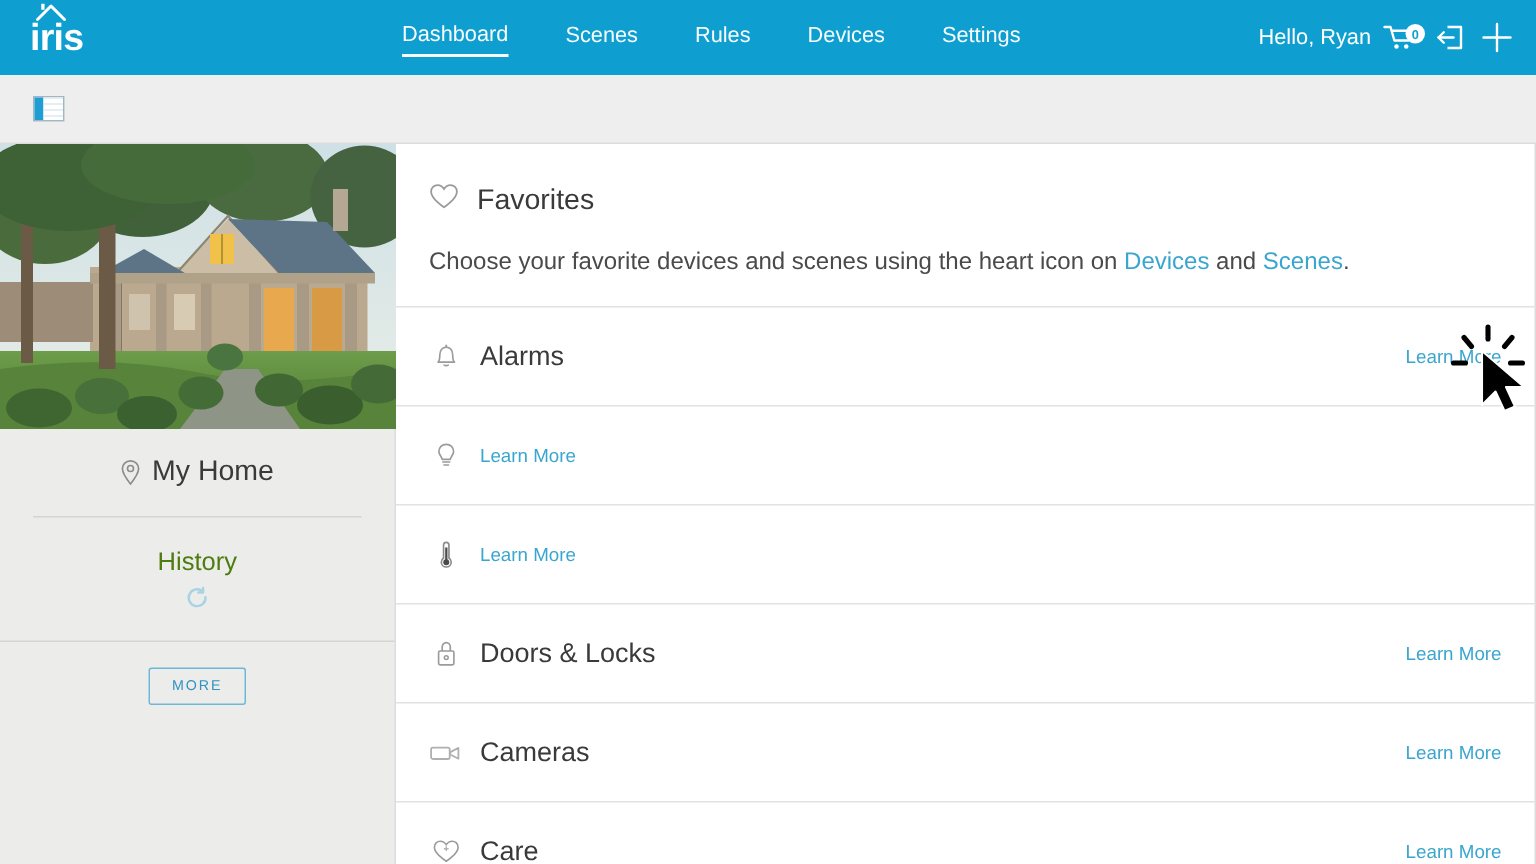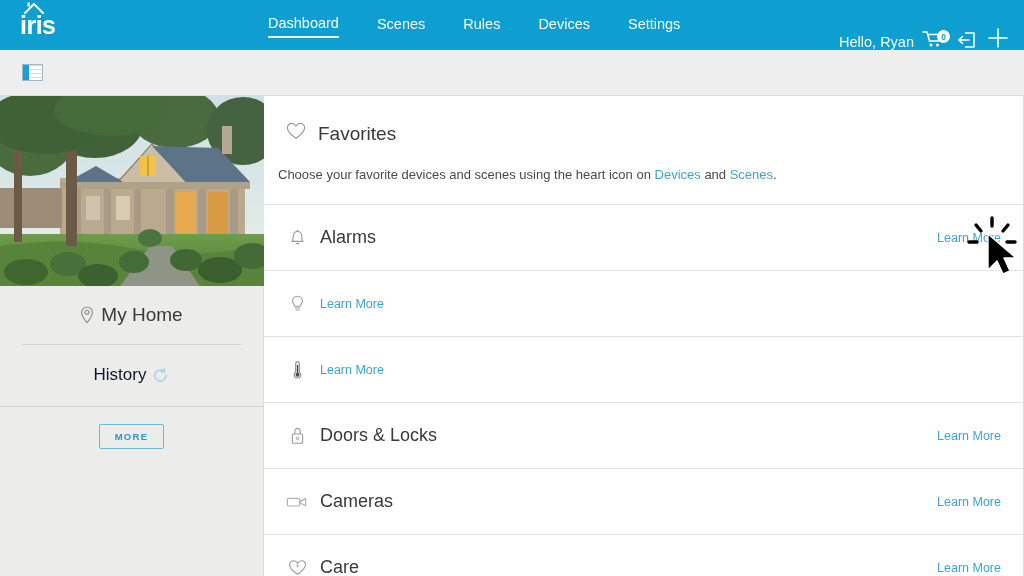--- a/index.html
+++ b/index.html
@@ -27,21 +27,21 @@
     line-height:26px; font-family:"Liberation Sans", sans-serif;
   }
   .nav { display:flex; align-items:center; gap:38px; margin-left:4px; }
   .nav-item {
     color:#ffffff; font-size:14.5px; line-height:20px; padding-bottom:3px;
     white-space:nowrap; cursor:pointer; opacity:0.97;
   }
   .nav-item.active { border-bottom:2px solid #ffffff; }
   .header-right {
     position:absolute; right:14px; top:0; height:50px;
-    display:flex; align-items:flex-end; gap:8px;
+    display:flex; align-items:center; gap:8px;
   }
   .hello { color:#ffffff; font-size:14.5px; white-space:nowrap; }
   .cart { position:relative; width:26px; height:22px; display:flex; align-items:center; }
   .badge {
     position:absolute; right:-2px; top:2px;
     width:13px; height:13px; border-radius:50%;
     background:#ffffff; color:#0e9fd0;
     font-size:8.5px; font-weight:bold;
     display:flex; align-items:center; justify-content:center;
   }
@@ -73,43 +73,43 @@
   }
   .house-photo svg { display:block; }
   .home-title {
     height:58px; display:flex; align-items:center; justify-content:center; gap:7px;
     color:#3a3a3a; font-size:19px;
   }
   .divider { height:1px; background:#d4d4d2; margin:0 22px; }
   .history-block { padding-top:20px; text-align:center; }
   .history-row {
     display:flex; align-items:center; justify-content:center; gap:6px;
-    color:#0f172a; font-size:17px;
+    color:#4d7c0f; font-size:17px;flex-direction:column;
   }
   .history-empty { margin-top:10px; color:#4a4a4a; font-size:12.5px; }
   .divider2 { height:1px; background:#d4d4d2; margin:21px 0 0 0; }
   .more-wrap { display:flex; justify-content:center; padding-top:17px; }
   .more-btn {
     border:1px solid #6fb7d8; color:#2f93c4; background:transparent;
-    font-size:9.5px; letter-spacing:1.3px; font-weight:bold;
+    font-size:9.5px; letter-spacing:1.3px; font-weight:normal;
     padding:6px 15px; border-radius:2px; cursor:pointer;
     font-family:"Liberation Sans", sans-serif;
   }
 
   
   .main {
     position:absolute; top:96px; left:264px; width:760px; height:480px;
     background:#ffffff; border-right:1px solid #dcdcdc;
   }
   .fav-head {
     height:70px; display:flex; align-items:center; gap:12px; padding-left:22px;
   }
   .fav-title { font-size:19px; color:#3a3a3a;margin-top:6px; }
   .fav-sub {
-    padding:0 22px 20px 14px; font-size:13px; color:#4a4a4a; line-height:18px;
+    padding:0 22px 20px 22px; font-size:16px; color:#4a4a4a; line-height:18px;
   }
   .fav-sub a { color:#3aa6cf; text-decoration:none; }
   .row {
     height:66px; border-top:1px solid #e2e2e2;
     display:flex; align-items:center; padding:0 22px;
   }
   .row-icon { width:22px; display:flex; justify-content:center; align-items:center; margin-right:12px; }
   .row-label { font-size:18px; color:#3a3a3a; flex:1; }
   .learn {
     color:#3aa6cf; font-size:12.5px; cursor:pointer; white-space:nowrap;

